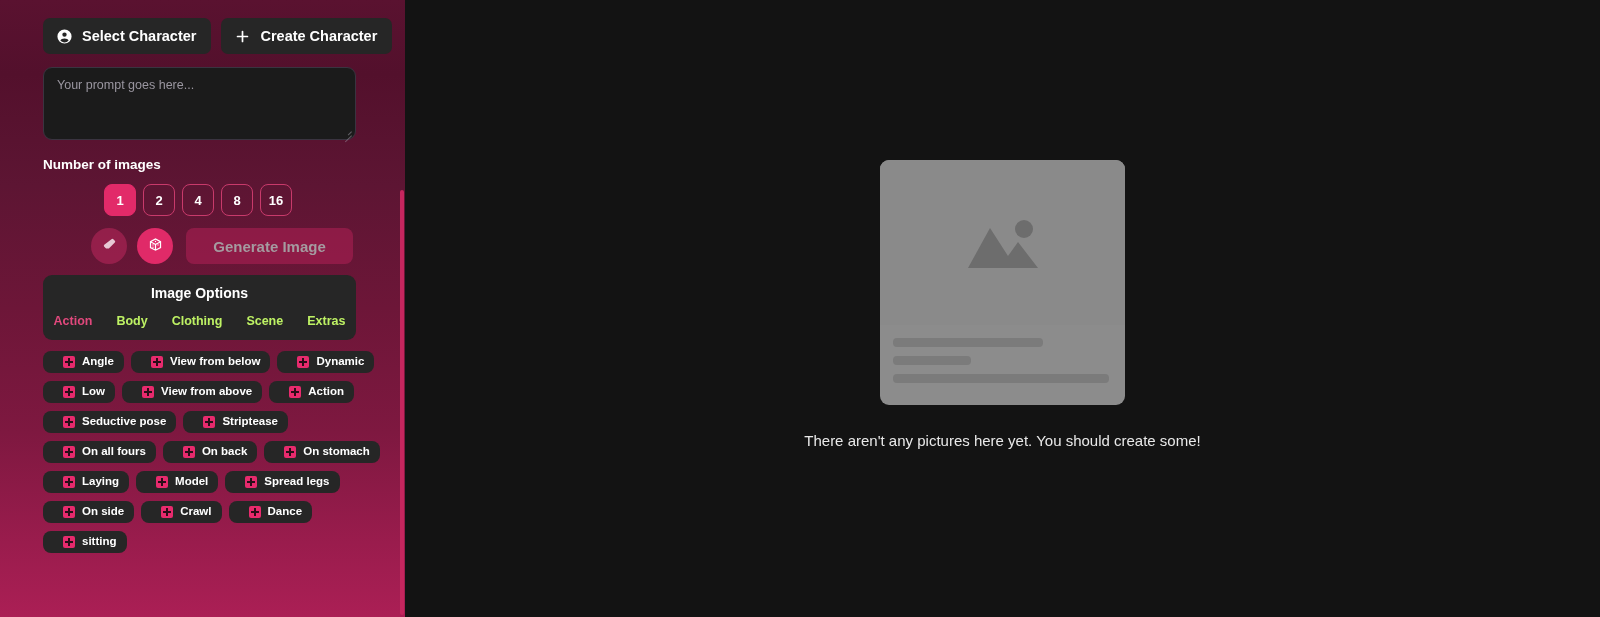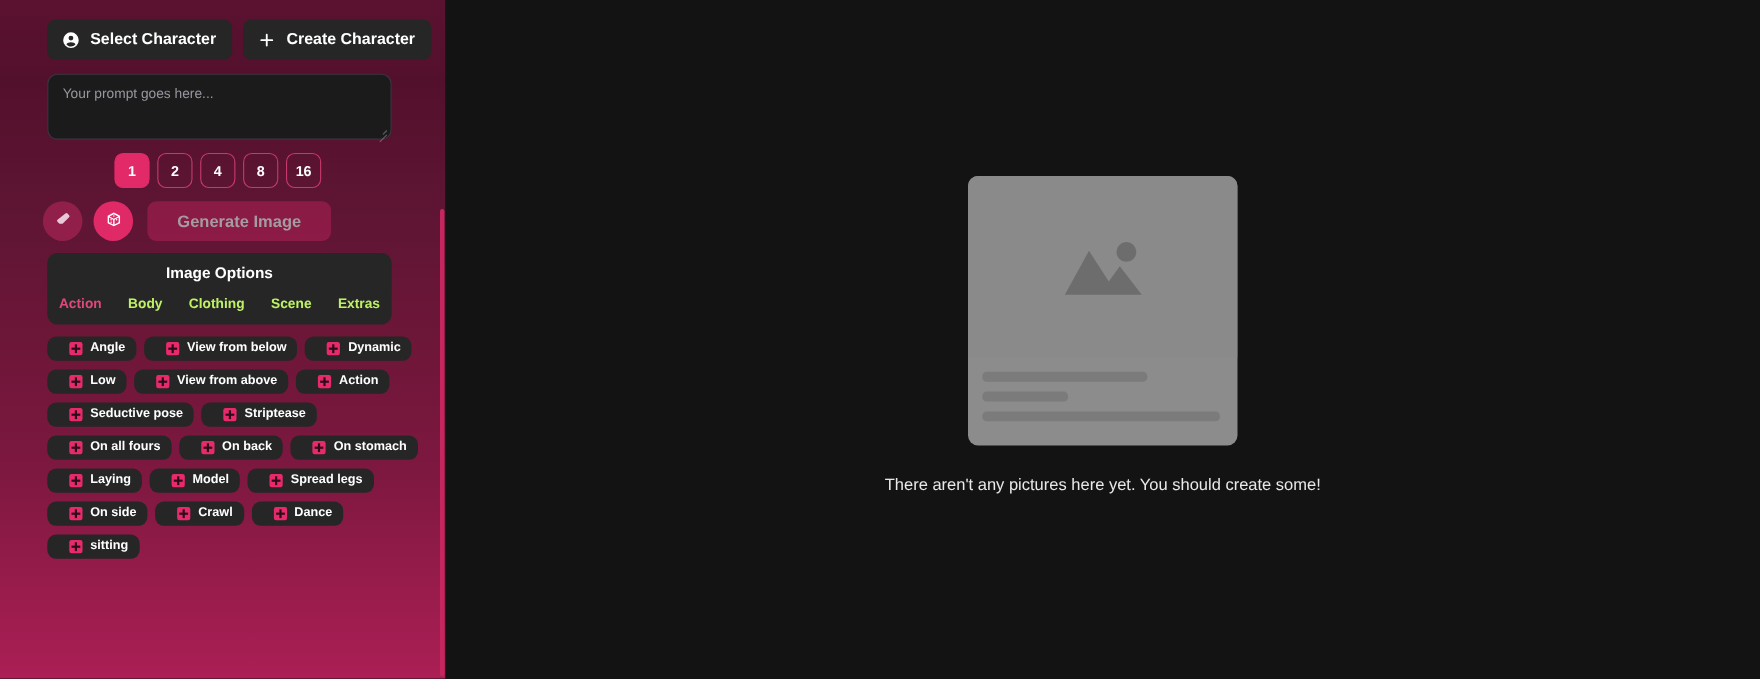--- a/index.html
+++ b/index.html
@@ -72,21 +72,21 @@
   .char-btn svg { display:block; flex:0 0 auto; }
 
   
   .prompt-wrap {
     padding: 0 0 0 43px;
     margin-top: 13px;
   }
   .prompt-box {
     position: relative;
     width: 313px;
-    height: 60px;
+    height: 73px;
     background: #1b1b1b;
     border: 1px solid #3a3440;
     border-radius: 9px;
   }
   .prompt-box .ph {
     position: absolute;
     top: 10px; left: 13px;
     font-size: 12.5px;
     color: #9a96a0;
     font-family: "Liberation Sans", sans-serif;
@@ -134,21 +134,21 @@
   .num-btn.active {
     background: #e22a69;
     border-color: #e22a69;
   }
 
   
   .action-row {
     display: flex;
     align-items: flex-end;
     gap: 10px;
-    padding-left: 39px;
+    padding-left: 91px;
     margin-top: 12px;
   }
   .circle-btn {
     width: 36px; height: 36px;
     border-radius: 50%;
     display: flex; align-items: center; justify-content: center;
     border: none;
     cursor: pointer;
   }
   .circle-btn.eraser { background: rgba(214, 45, 104, 0.42); }
@@ -344,20 +344,21 @@
       <div class="prompt-wrap">
         <div class="prompt-box">
           <span class="ph">Your prompt goes here...</span>
           <span class="resize-grip">
             <i></i>
               <i></i>
           </span>
         </div>
       </div>
 
+      <div class="num-label">Number of images</div>
       <div class="num-row">
         <button class="num-btn active">1</button>
         <button class="num-btn">2</button>
         <button class="num-btn">4</button>
         <button class="num-btn">8</button>
         <button class="num-btn">16</button>
       </div>
 
       <div class="action-row">
         <button class="circle-btn eraser">

